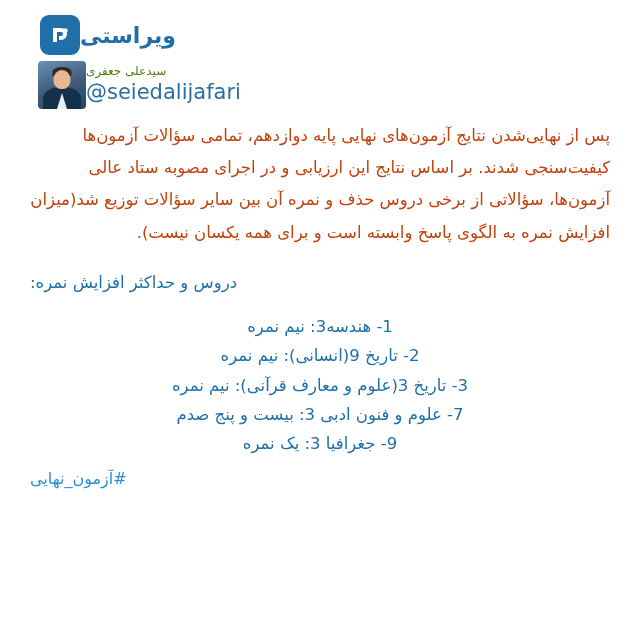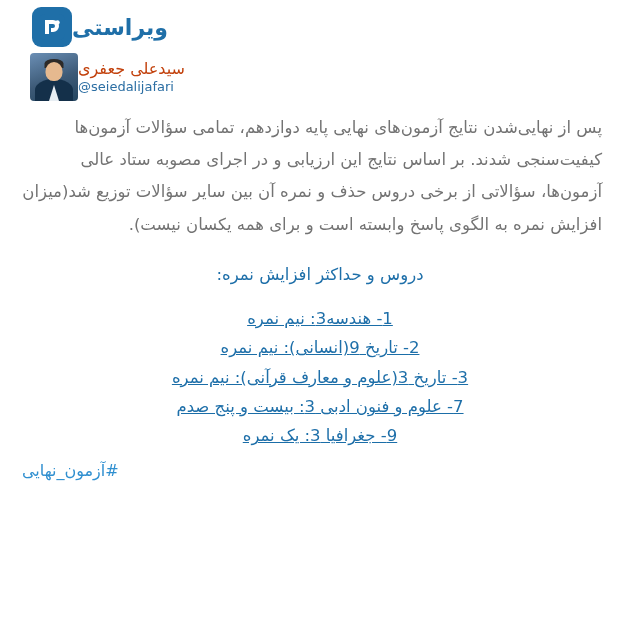--- a/index.html
+++ b/index.html
@@ -12,21 +12,21 @@
     background: #ffffff;
     font-family: "DejaVu Sans", "Liberation Sans", sans-serif;
     color: #1b6ea8;
     overflow: hidden;
   }
   .page {
     position: relative;
     width: 640px;
     height: 550px;
     box-sizing: border-box;
-    padding: 0;
+    padding: 8px;
   }
 
   
   .header {
     display: flex;
     align-items: center;
     justify-content: flex-start;
     flex-direction: row-reverse;
     padding: 10px 18px 4px 18px;
     height: 48px;
@@ -116,56 +116,55 @@
     clip-path: polygon(50% 0, 100% 100%, 0 100%);
   }
   .author-text {
     display: flex;
     flex-direction: column;
     align-items: flex-end;
     line-height: 1.25;
     direction: rtl;
   }
   .author-name {
-    font-size: 16px;
-    color: #c2410c;
+    font-size: 12px;
+    color: #4d7c0f;
     font-weight: 400;
   }
   .author-handle {
-    font-size: 13px;
+    font-size: 21px;
     color: #2b6ea3;
     direction: ltr;
   }
 
   
   .content {
     padding: 10px 22px 0 22px;
     direction: rtl;
     text-align: right;
   }
   .para {
     font-size: 16.5px;
     line-height: 1.95;
-    color: #737373;
-    margin: 0 16px 18px 0;
+    color: #c2410c;
+    margin: 0 0 18px 0;
     text-align: right;
   }
   .subtitle {
     font-size: 16.5px;
     line-height: 1.9;
     color: #1e6fa9;
     margin: 0 0 14px 0;
-    text-align: center;
+    text-align: left;
   }
   .list {
     list-style: none;
     margin: 0;
     padding: 0;
     text-align: center;
-    text-decoration: underline;
   }
   .list li {
     font-size: 16.5px;
     line-height: 1.78;
     color: #1e6fa9;
     text-align: center;
     direction: rtl;
   }
   .hashtag {
     margin-top: 10px;

